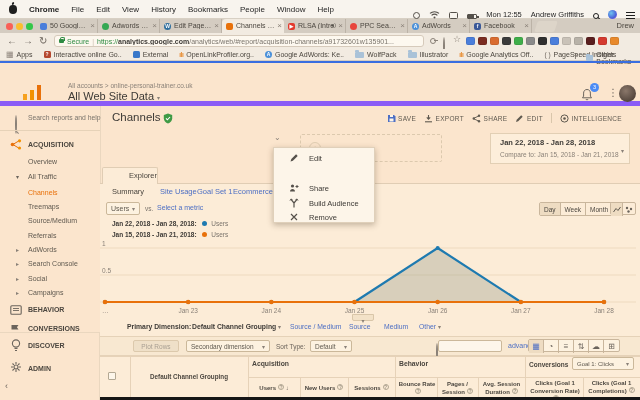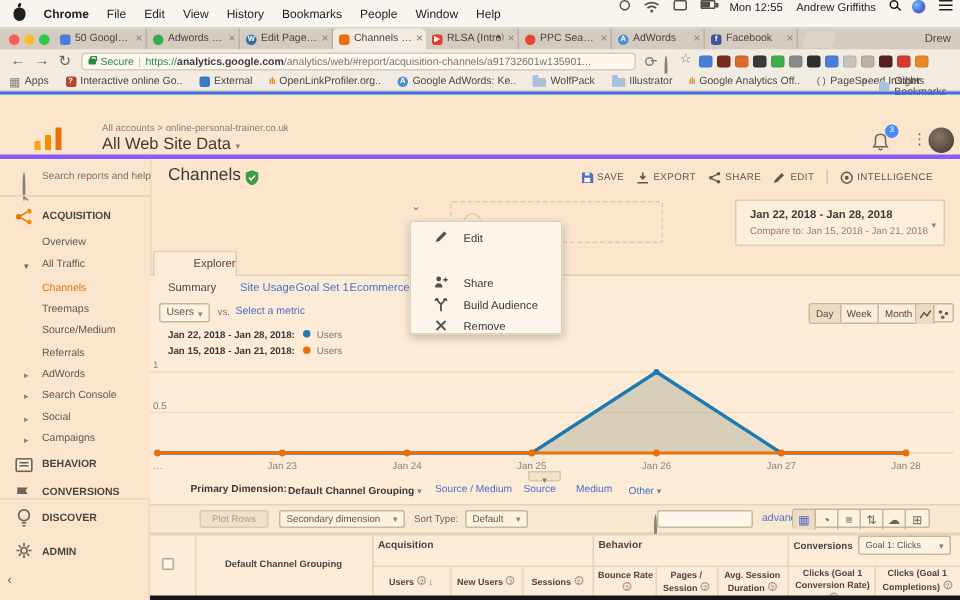--- a/index.html
+++ b/index.html
@@ -5,21 +5,21 @@
   *{margin:0;padding:0;box-sizing:border-box}
   html,body{width:640px;height:400px;overflow:hidden}
   body{font-family:"Liberation Sans",sans-serif;-webkit-font-smoothing:antialiased}
   #scene{position:relative;width:640px;height:400px;background:#fbe5cd;overflow:hidden}
   .ab{position:absolute}
   .b{font-weight:bold}
   .ell{white-space:nowrap;overflow:hidden;text-overflow:ellipsis}
   .cD{color:#3d3a36}.cG{color:#7a746c}.cB{color:#4d6fc4}
   
   .menubar{left:0;top:0;width:640px;height:19px;background:#f8f4ee;border-bottom:1px solid #d8d0c4;display:flex;align-items:center;padding-left:9px;gap:12px;font-size:8px;color:#1f1f1f}
-  .mb-right{position:absolute;right:5px;top:0;height:19px;display:flex;align-items:flex-start;gap:9px;font-size:7.5px;color:#1f1f1f}
+  .mb-right{position:absolute;right:5px;top:0;height:19px;display:flex;align-items:flex-end;gap:9px;font-size:7.5px;color:#1f1f1f}
   .i-apple{width:8px;height:9px;background:#1f1f1f;border-radius:45% 45% 48% 48%;position:relative}
   .i-apple::after{content:"";position:absolute;left:3px;top:-3px;width:2px;height:3px;background:#1f1f1f;border-radius:50%;transform:rotate(30deg)}
   .i-rec{width:7px;height:7px;border:1.2px solid #55504a;border-radius:50%}
   .i-disp{width:9px;height:7px;border:1.2px solid #55504a;border-radius:1.5px}
   .i-batt{width:10px;height:5.5px;border:1px solid #55504a;border-radius:1px;position:relative;background:linear-gradient(90deg,#55504a 70%,transparent 70%)}
   .i-batt::after{content:"";position:absolute;right:-2.5px;top:1px;width:1.5px;height:2.5px;background:#55504a}
   .i-mag{width:6px;height:6px;border:1.2px solid #1f1f1f;border-radius:50%;position:relative}
   .i-mag::after{content:"";position:absolute;width:4px;height:1.2px;background:#1f1f1f;right:-3px;bottom:-1px;transform:rotate(45deg)}
   .i-siri{width:9px;height:9px;border-radius:50%;background:radial-gradient(circle at 35% 35%,#6fc3ef,#4a62d8 60%,#b05ae8)}
   .i-list{width:9px;height:7px;border-top:1.3px solid #1f1f1f;border-bottom:1.3px solid #1f1f1f;background:linear-gradient(#1f1f1f,#1f1f1f) center/9px 1.3px no-repeat}
@@ -56,21 +56,21 @@
   .i-sq{width:7px;height:7px;border-radius:1.5px;color:#fff;font-size:5px;font-weight:bold;text-align:center;line-height:7px}
   .i-bars{color:#e8892b;font-weight:bold;font-size:6.5px;letter-spacing:-0.5px}.i-bars::before{content:"ılı"}
   .i-folder{width:9px;height:6px;background:#a9c2d8;border-radius:1px;position:relative}
   .i-folder::before{content:"";position:absolute;left:0;top:-1.5px;width:4px;height:2px;background:#a9c2d8;border-radius:1px 1px 0 0}
   .i-code{color:#6b645c;font-size:6.5px}.i-code::before{content:"( )"}
   
   .bluestrip{left:0;top:61px;width:640px;height:2px;background:#3a6ee0}
   .banner{left:0;top:63px;width:640px;height:15px;background:#ef8a00;color:#fff;font-size:7.5px;display:flex;align-items:center;padding-left:38px}
   .banner a{color:#fff;text-decoration:underline}
   .bclose{position:absolute;right:8px;top:3px;font-size:8px;color:#fff}
-  .gahead{left:0;top:78px;width:640px;height:28px;background:#fbe5cd;border-bottom:3px solid #8b5cf6}
+  .gahead{left:0;top:78px;width:640px;height:28px;background:#fbe5cd;border-bottom:5px solid #8b5cf6}
   .i-dots3{font-size:10px;color:#6b645c;letter-spacing:0}
   .avatar{width:17px;height:17px;border-radius:50%;background:radial-gradient(circle at 40% 35%,#8a776a,#3e332c)}
   .badge{position:absolute;left:590px;top:83px;width:9px;height:9px;border-radius:50%;background:#4b8bf5;color:#fff;font-size:5.5px;text-align:center;line-height:9px}
   
   .sb-row{position:absolute;font-size:7px;color:#5f594f}
   .caret-d::before{content:"▾";color:#6b645c;font-size:6px}
   .caret-r::before{content:"▸";color:#8a8178;font-size:6px}
   .q{display:inline-block;width:6px;height:6px;border:1px solid #b3a893;border-radius:50%;color:#9a9080;font-size:4.5px;line-height:5.5px;text-align:center;vertical-align:1px;margin-left:2px}
   .q::before{content:"?"}
   .sort::before{content:"↓";color:#6b645c}

